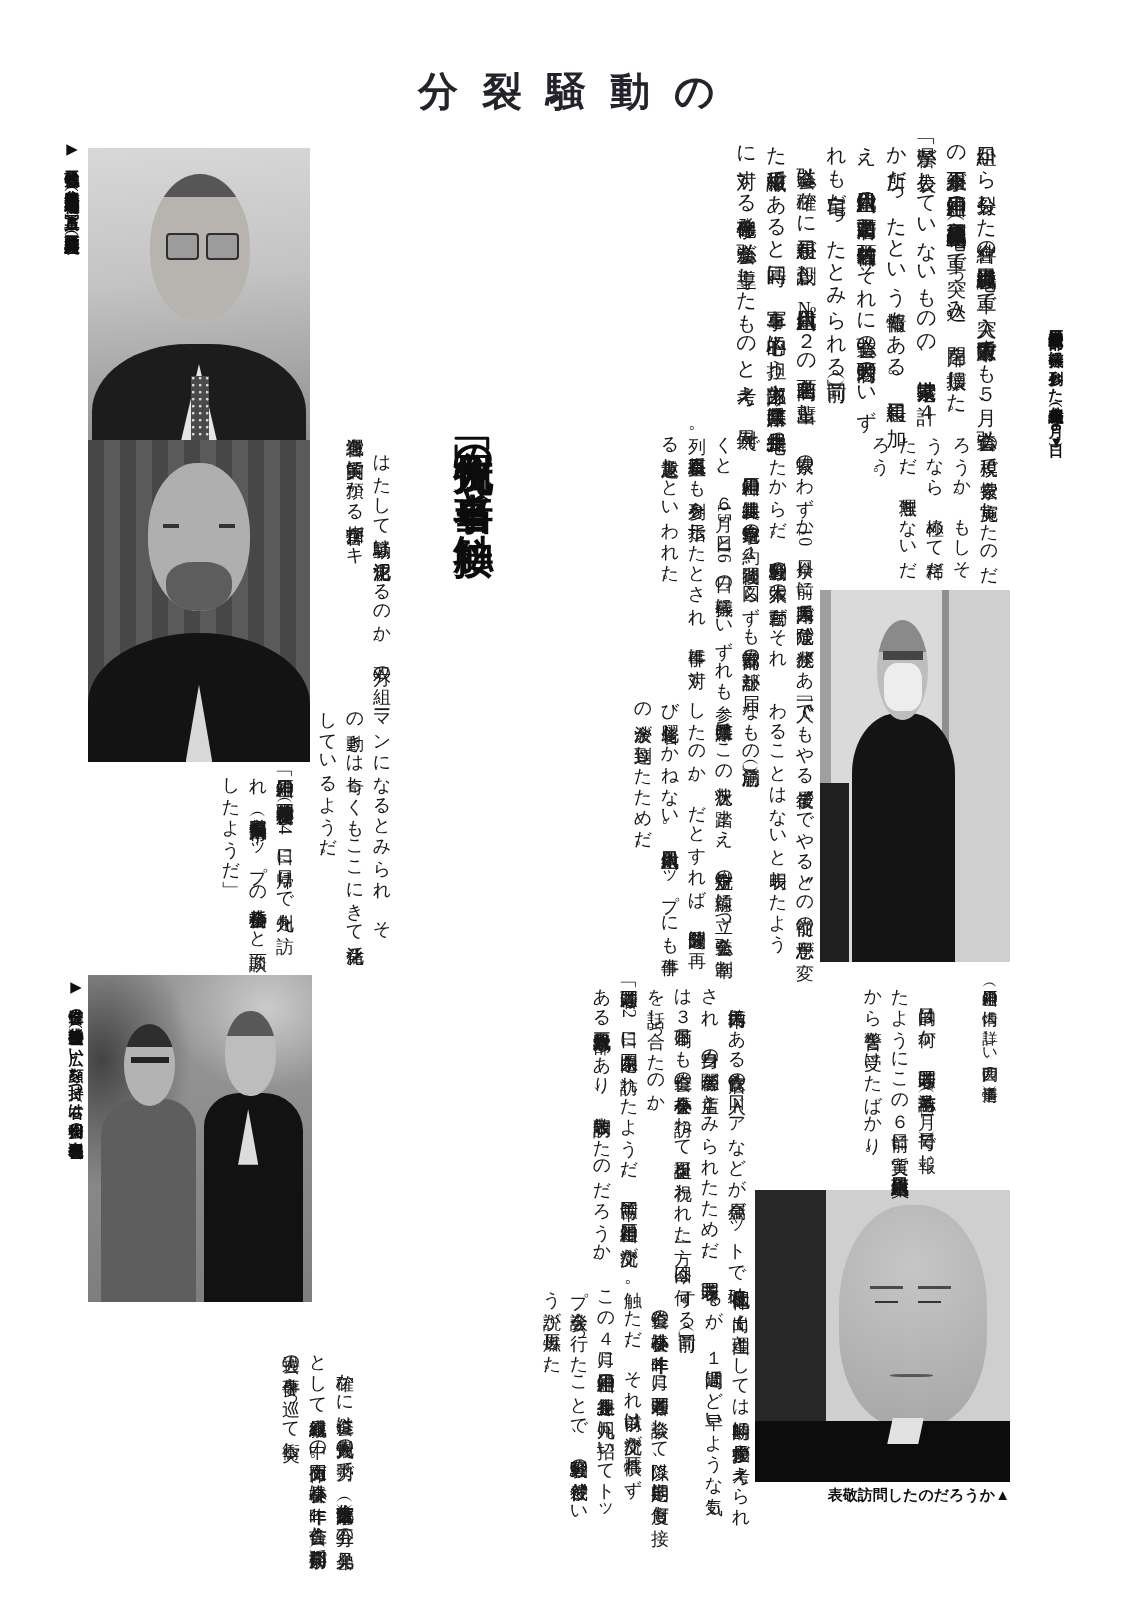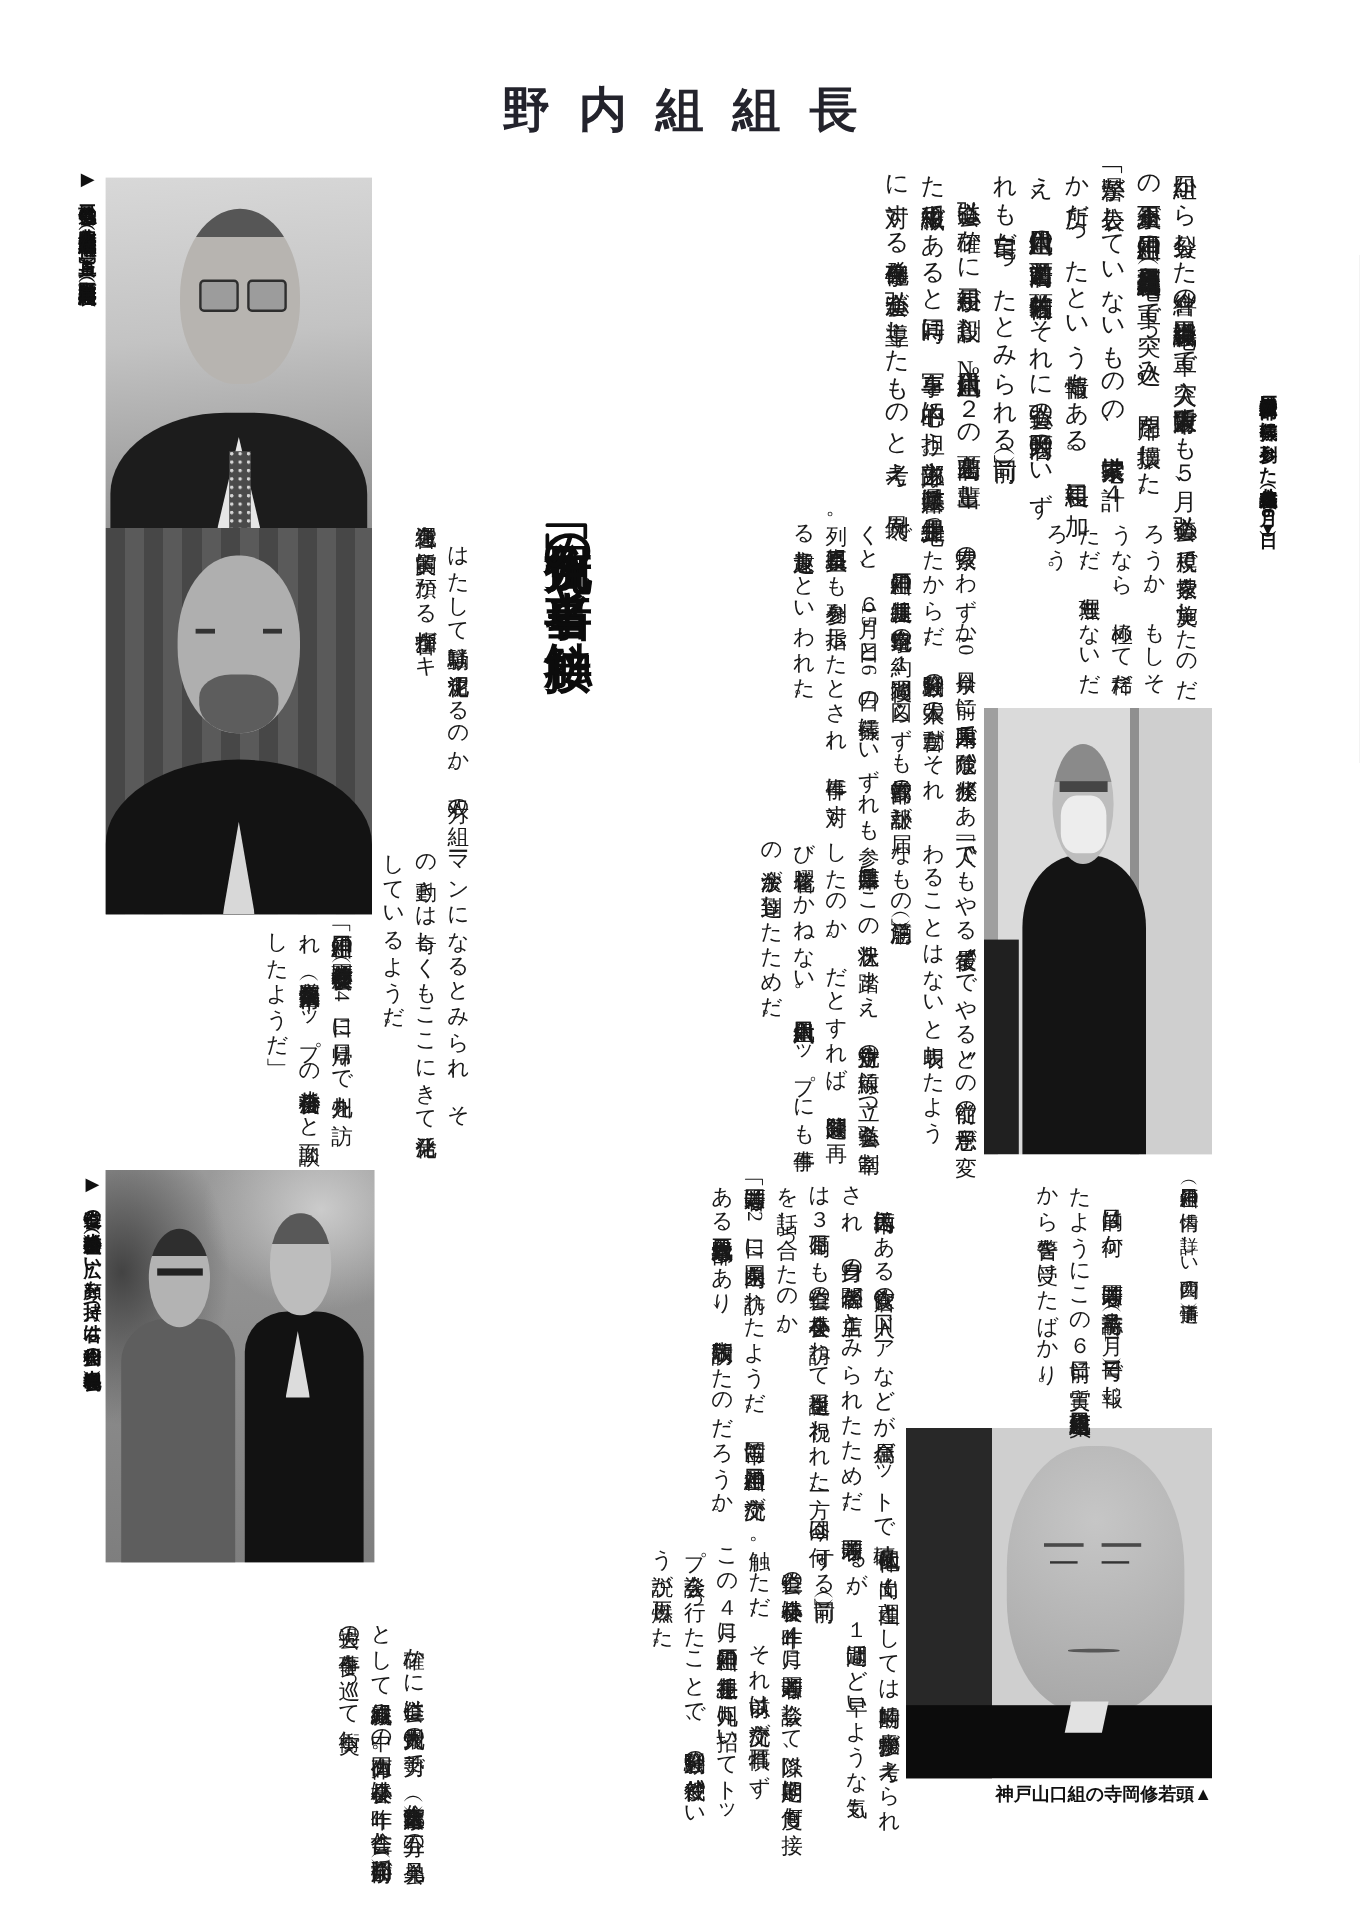--- a/index.html
+++ b/index.html
@@ -106,21 +106,21 @@
   .p5-eyeR{left:64%;top:38%;width:9%;height:2.5px;background:#333;}
   .p5-mouth{left:53%;top:63%;width:17%;height:3px;background:#575757;border-radius:40%;}
   .p5-suit{left:0;bottom:0;width:100%;height:21%;background:#0c0c0c;}
   .p5-collar{left:53%;bottom:13%;width:12%;height:9%;background:#e2e2e2;transform:skewX(-12deg);}
 </style>
 </head>
 <body>
 
 <div class="page">
 
-  <div class="masthead">野内組組長</div>
+  <div class="masthead">分裂騒動の</div>
 
   <div class="photo" id="ph1">
     <div class="ab p1-head"></div>
     <div class="ab p1-lensL"></div>
     <div class="ab p1-lensR"></div>
     <div class="ab p1-suit"></div>
     <div class="ab p1-shirt"></div>
     <div class="ab p1-tie"></div>
   </div>
 
@@ -156,21 +156,21 @@
     <div class="ab p5-eyeL"></div>
     <div class="ab p5-eyeR"></div>
     <div class="ab p5-mouth"></div>
     <div class="ab p5-suit"></div>
     <div class="ab p5-collar"></div>
   </div>
 
   <div class="cap" id="capRight">神戸山口組最高幹部の葬儀に参列した井上邦雄組長（６月16日）▼</div>
   <div class="cap" id="capLeftTop">▶三代目弘道会の竹内照明会長（六代目山口組若頭補佐＝写真上）と野内正博若頭（野内組組長）</div>
   <div class="cap" id="capLeftBot">▶道仁会の小林哲治会長（左）は広い顔を持つ（右は稲川会の内堀和也会長）</div>
-  <div id="capBotRight">神戸山口組の寺岡修若頭▲</div>
+  <div id="capBotRight">表敬訪問したのだろうか▲</div>
 
   <div class="headline">「九州抗争」の当事者と接触</div>
 
   <div class="v t20" id="blockA">口組から分裂した絆會の織田絆誠会長宅に車で突入。大阪府豊中市でも５月、弘道会の傘下組員が神戸山口組の入江禎副組長（二代目宅見組組長）宅に車で突っ込み、門扉を損壊した。
 「県警が公表していないものの、家宅捜索は計４か所だったという情報もある。司組長に加え、六代目山口組の髙山清司若頭と竹内若頭補佐、それに弘道会の野内若頭のいずれも自宅だったとみられる」（前同）
 　弘道会は確かに司組長が創設し、六代目山口組№２の髙山若頭を輩出した中核組織であると同時に、軍事を中心的に担う主力部隊。兵庫県警は井上組長宅に対する発砲事件を弘道会が主導したものと考え、異例</div>
   <div class="v t18" id="blockBlead">の規模で捜索を実施したのだろうか。もしそうなら、極めて稀だ。ただ、無理もないだろう。</div>
   <div class="v t18" id="blockBmain">　捜索のわずか10日余り前に兵庫県内で〝危険な兆候〞があったからだ。分裂騒動の張本人の言動がそれで、神戸山口組の井上組長は自宅銃撃の約１週間後、図らずも最高幹部の訃報が届くと、６月15日と16日の葬儀にいずれも参列。直系組長全員にも参列を指示したとされ、事件に対する意趣返しといわれた。</div>
   <div class="v t18" id="blockC">「〝一人でもやる〞〝最後までやる〞との従前の意思が変わることはないと表明したようなもの」（消息筋）
 　兵庫県警はこの状況を踏まえ、対立抗争の前線に立つ弘道会を牽制したのか。だとすれば、分裂問題は再び膠着化しかねない。六代目山口組トップにも事件の余波が到達したためだ。</div>

